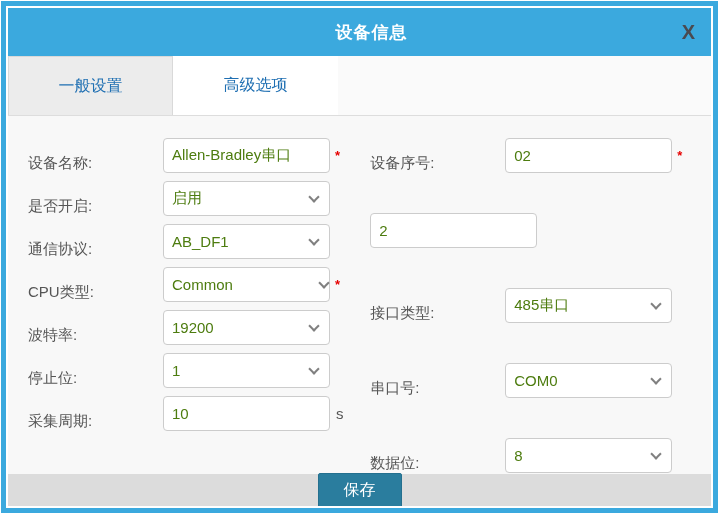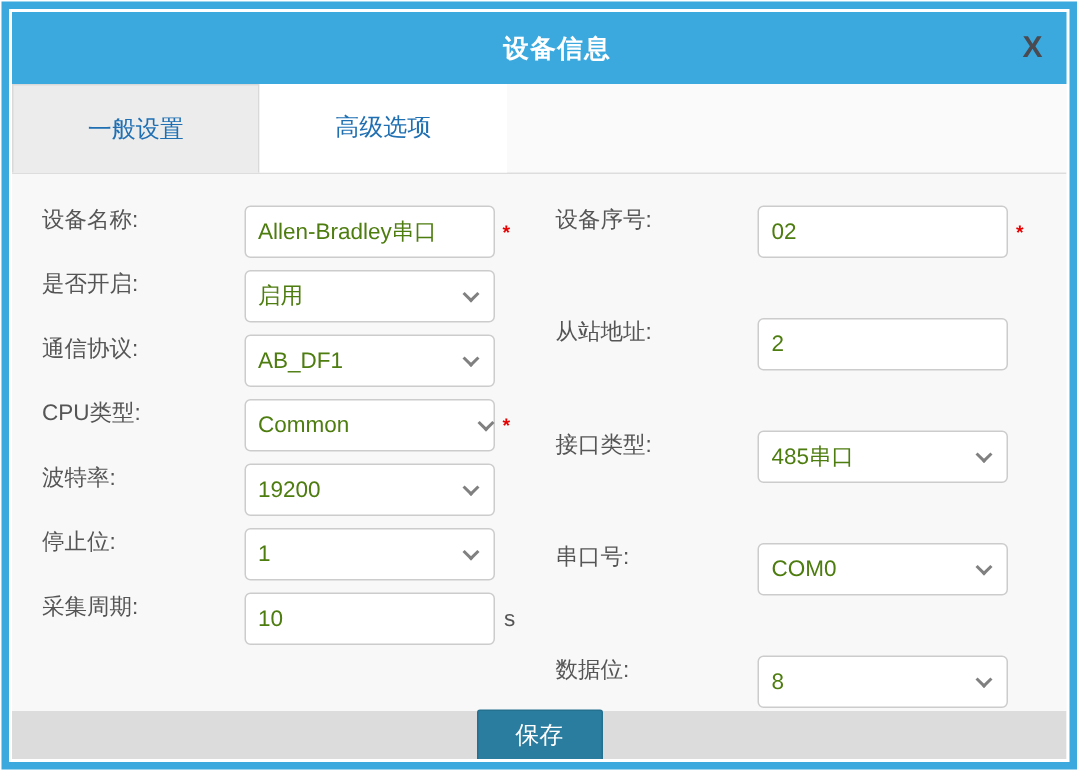--- a/index.html
+++ b/index.html
@@ -17,21 +17,21 @@
   .tabs { height:60px; display:flex; justify-content:flex-start;
     border-bottom:1px solid #DDDDDD; background:#FAFAFA; }
   .tab { width:165px; display:flex; align-items:center; justify-content:center;
     font-size:16px; color:#1F6FB2; cursor:pointer; }
   .tab.active { background:#ECECEC; border:1px solid #D9D9D9; border-bottom:none; }
   .tab.inactive { background:#FFFFFF; }
   .form { display:flex; padding:21px 18px 0 20px; }
   .col { display:flex; flex-direction:column; }
   .col.left { width:350px; }
   .col.right { width:330px;gap:32px; }
-  .frow { display:flex; align-items:flex-start; height:36px; margin-bottom:7px; }
+  .frow { display:flex; align-items:flex-end; height:36px; margin-bottom:7px; }
   .frow label { width:135px; font-size:15px; color:#555; }
   .ctl { position:relative; display:flex; align-items:center; }
   .txt, .sel { width:167px; height:35px; background:#fff; border:1px solid #CCCCCC;
     border-radius:4px; font-size:15px; color:#4d7c0f; padding:0 8px;
     font-family:"Liberation Sans","DejaVu Sans",sans-serif; }
   .sel { display:flex; align-items:center; cursor:pointer; padding-right:42px; }
   .chev { position:absolute; right:12px; top:12px; width:8px; height:8px;
     border-right:2px solid #808080; border-bottom:2px solid #808080;
     transform:rotate(45deg); pointer-events:none; }
   .req { color:#E60000; font-size:13px; margin-left:5px; font-weight:bold; }
@@ -133,21 +133,20 @@
 
         <div class="frow">
           <label>设备序号:</label>
           <div class="ctl">
             <input class="txt" value="02" style="">
             <span class="req">*</span>
           </div>
         </div>
 
         <div class="frow">
-          <label>从站地址:</label>
           <div class="ctl">
             <input class="txt" value="2" style="">
           </div>
         </div>
 
         <div class="frow">
           <label>接口类型:</label>
           <div class="ctl">
             <div class="sel">
               <span>485串口</span>

